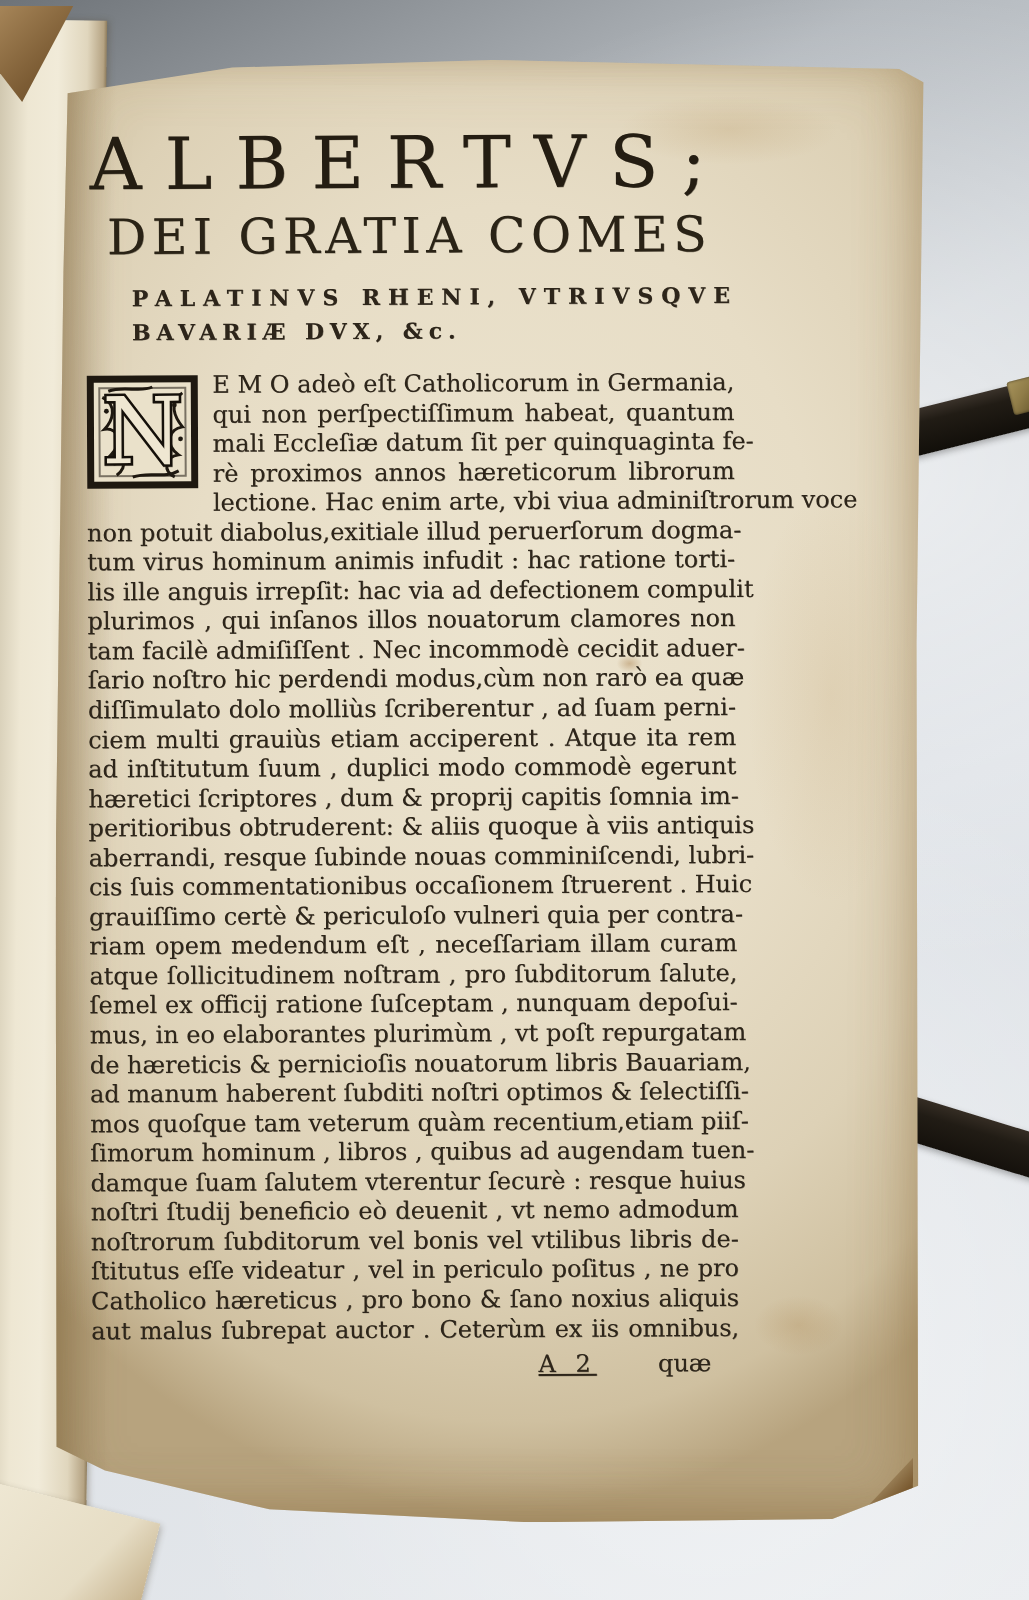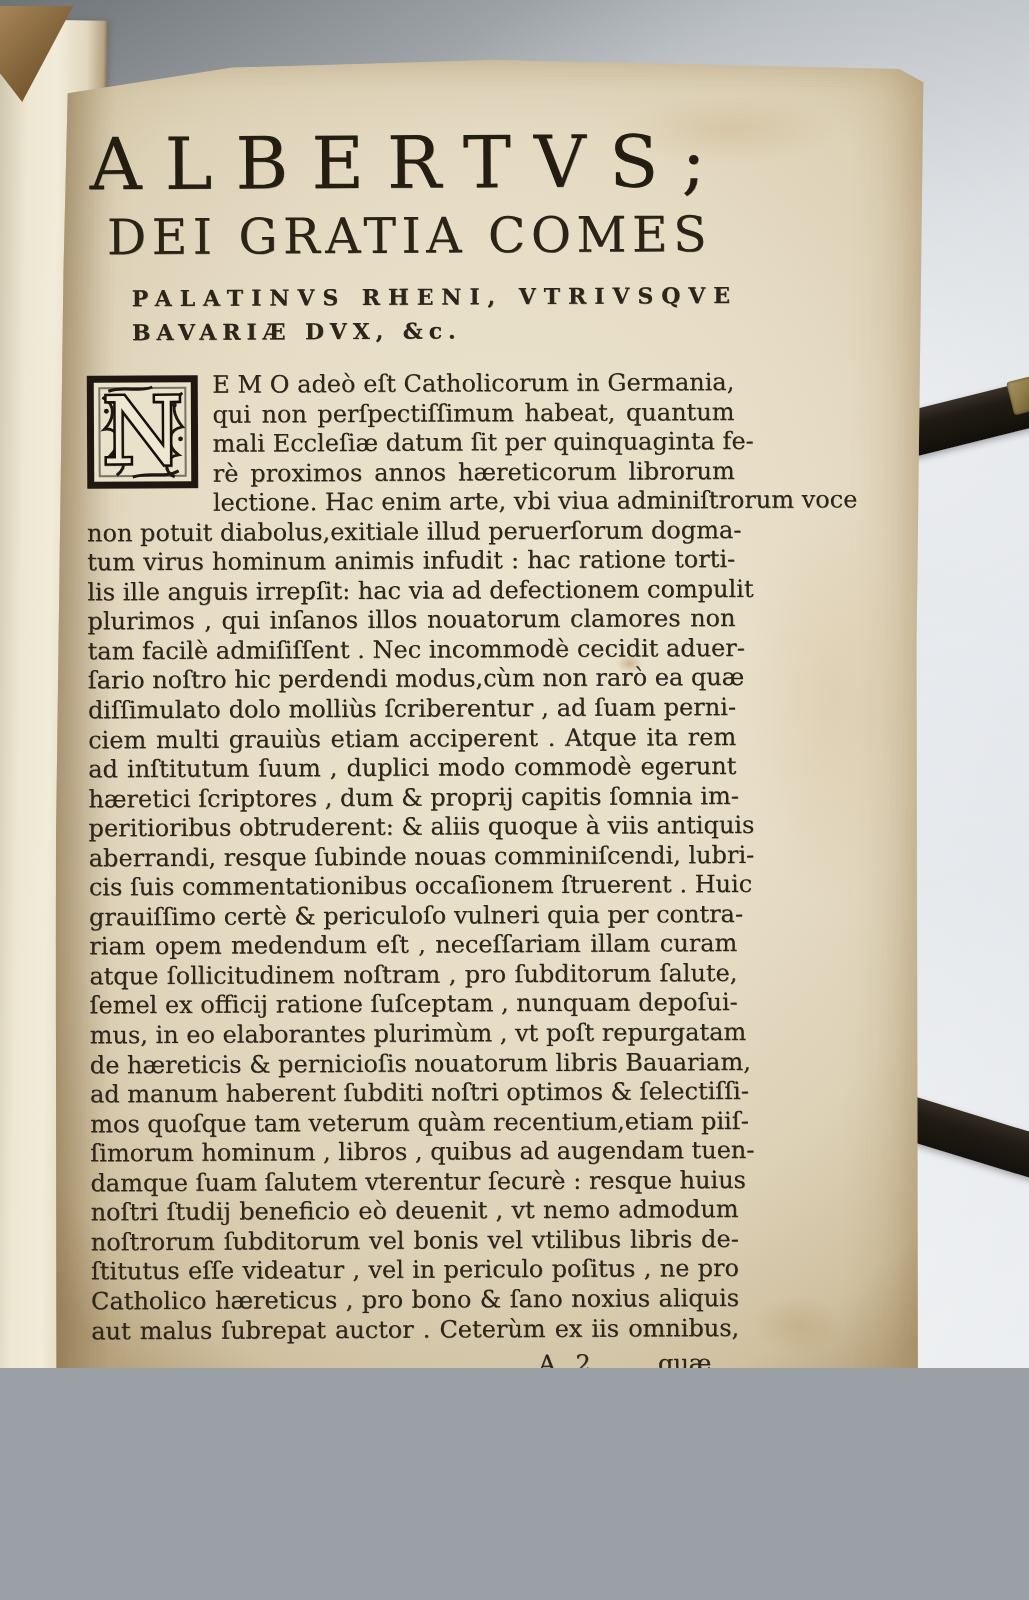--- a/index.html
+++ b/index.html
@@ -1,17 +1,17 @@
 <!DOCTYPE html>
 <html style="--color-paper: #e8dfc8; --color-ink: #2d251a; --color-background: #ccd1d6; --color-strap: #211c15; --color-brass: #8f7c48; --color-cover: #eee7d3;"><head>
 <meta charset="utf-8">
 <style>
   html,body{margin:0;padding:0;background:#9aa0a6;}
   .scene{
-    position:relative;width:1029px;height:1368px;overflow:hidden;
+    position:relative;width:1029px;height:1600px;overflow:hidden;
     background:
       radial-gradient(ellipse 900px 700px at 85% 30%, rgba(255,255,255,.55), rgba(255,255,255,0) 70%),
       radial-gradient(ellipse 800px 900px at 70% 85%, rgba(255,255,255,.45), rgba(255,255,255,0) 70%),
       linear-gradient(152deg,#6e7378 0%, #8b9095 9%, #b4b9be 22%, #ced3d8 38%, #dde1e6 60%, #e8ebee 100%);
     font-family:"DejaVu Serif", serif;
   }
   
   .clasp{position:absolute;box-shadow:0 3px 6px rgba(40,40,40,.35);}
   .clasp.top{
     left:896px;top:396px;width:150px;height:46px;transform:rotate(-14deg);
@@ -78,21 +78,21 @@
   .t2{font-size:49px;line-height:62px;letter-spacing:.11em;text-align:center;color:#2a2316;white-space:nowrap;}
   .t3{font-size:22px;line-height:30px;letter-spacing:.36em;margin-top:14px;padding-left:46px;font-weight:bold;white-space:nowrap;}
   .t4{font-size:22px;line-height:30px;letter-spacing:.27em;margin-top:4px;padding-left:46px;font-weight:bold;white-space:nowrap;}
   .body{margin-top:24px;font-size:24px;}
   .dropcap{float:left;width:112px;height:116px;margin:4px 14px 2px 0;}
   .bline{
     text-align:justify;text-align-last:justify;-moz-text-align-last:justify;
     line-height:29.55px;white-space:nowrap;
   }
   .sig-row{display:flex;margin-top:6px;font-size:24px;}
-  .sig{margin-left:69%;letter-spacing:.25em;}
+  .sig{margin-left:69%;letter-spacing:.25em;text-decoration:underline;}
   .catch{margin-left:auto;margin-right:28px;}
 </style>
 </head>
 <body>
 
 <div class="scene">
 
   <div class="cover-strip"></div>
   <div class="cover-top-tip"></div>
   <div class="cover-bottom-tip"></div>

